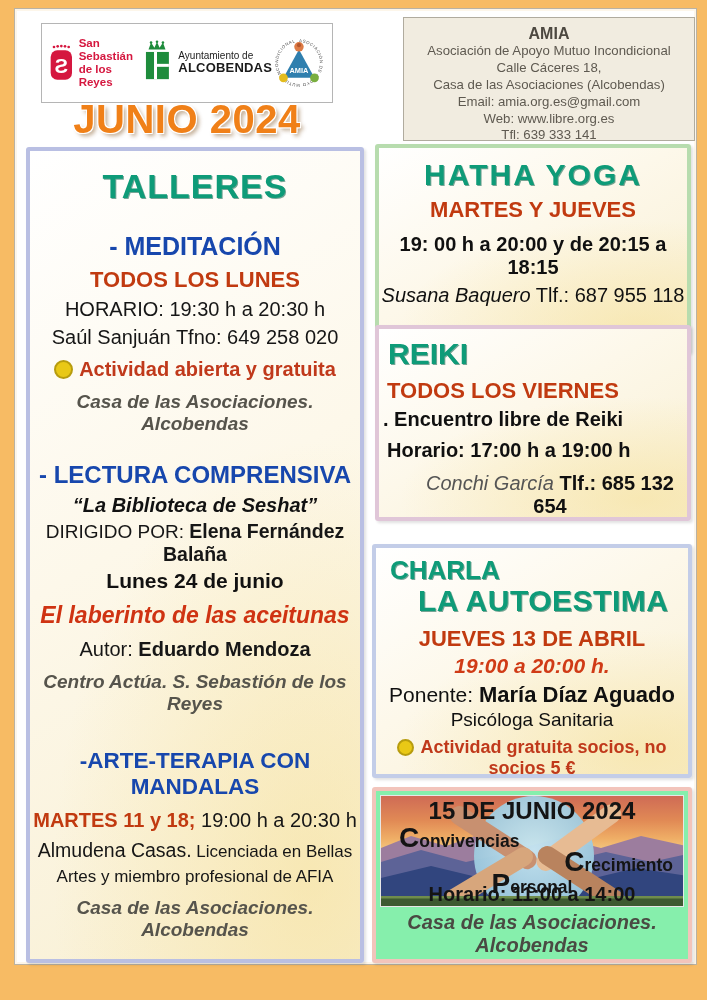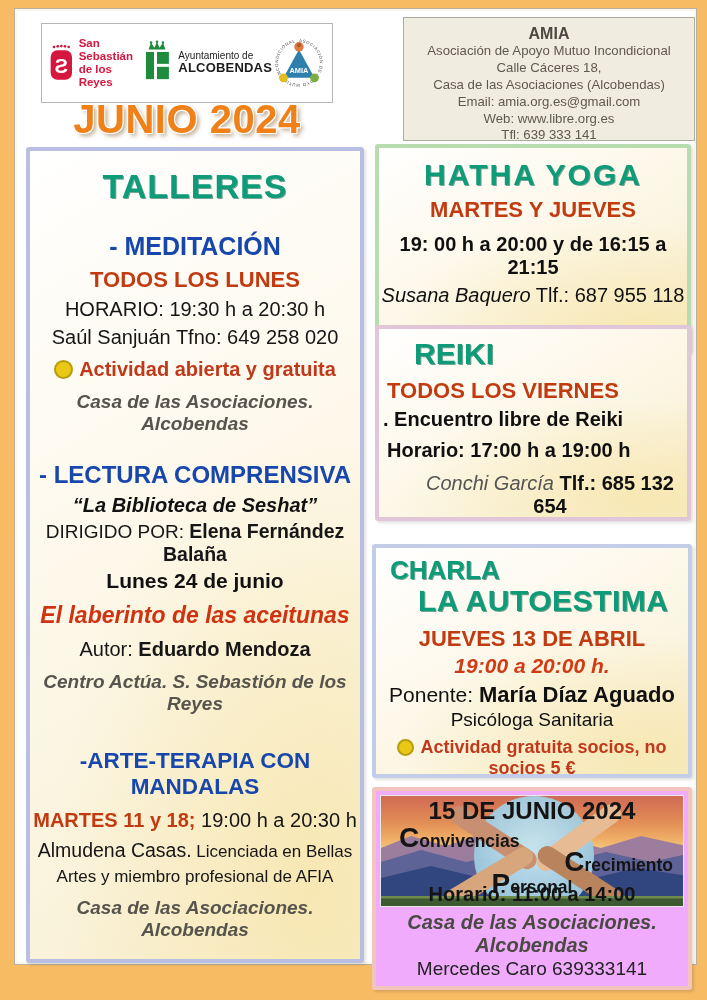--- a/index.html
+++ b/index.html
@@ -32,21 +32,21 @@
   
   .box { position:absolute; border-radius:3px;
          background:
            radial-gradient(130% 90% at 85% 90%, rgba(246,224,150,.55) 0%, rgba(246,224,150,0) 60%),
            linear-gradient(150deg,#ffffff 0%, #fdf8ea 45%, #f8efd2 100%);
          box-shadow:2px 2px 3px rgba(0,0,0,.12); text-align:center; overflow:hidden; }
   .box-talleres { left:11px;  top:138px; width:338px; height:816px; border:4px solid #b9bfe3; }
   .box-hatha    { left:360px; top:135px; width:316px; height:209px; border:4px solid #b7dcae; }
   .box-reiki    { left:360px; top:316px; width:316px; height:196px; border:4px solid #e0c6d8; text-align:left; }
   .box-charla   { left:357px; top:535px; width:320px; height:234px; border:4px solid #c3cde8; }
-  .box-conviv   { left:357px; top:778px; width:320px; height:203px; border:4px solid #f2c4bb; background:#f0abfc; }
+  .box-conviv   { left:357px; top:778px; width:320px; height:176px; border:4px solid #f2c4bb; background:#86efac; }
 
   
   .teal   { color:#0e9b78; font-weight:bold; text-shadow:1px 1px 0 rgba(6,92,70,.55); }
   .h-blue { color:#1747ad; font-weight:bold; }
   .h-red  { color:#c13a10; font-weight:bold; }
   .line   { color:#161616; }
   .venue  { color:#56544c; font-weight:bold; font-style:italic; }
   .dot    { display:inline-block; width:19px; height:19px; border-radius:50%;
             background:#e9c816; border:2px solid #b79c0e; vertical-align:-3px; margin-right:6px; }
   .note-red { color:#c0391b; font-weight:bold; }
@@ -72,21 +72,21 @@
   .detail  { font-size:17px; margin-top:5px; color:#161616; }
 
   
   .hy-title { font-size:30px; letter-spacing:2px; margin-top:10px; }
   .hy-days  { font-size:22px; margin-top:5px; }
   .hy-time  { font-size:20px; font-weight:bold; color:#101010; margin-top:10px; }
   .hy-teach { font-size:20px; margin-top:5px; color:#101010; }
   .it-name  { font-style:italic; }
 
   
-  .rk-title { font-size:30px; margin-top:8px; padding-left:35px; }
+  .rk-title { font-size:30px; margin-top:8px; padding-left:9px; }
   .rk-days  { font-size:22px; margin-top:7px; padding-left:8px; }
   .rk-desc  { font-size:20px; font-weight:bold; color:#101010; margin-top:4px; padding-left:4px; }
   .rk-time  { font-size:20px; font-weight:bold; color:#101010; margin-top:8px; padding-left:8px; }
   .rk-teach { font-size:20px; margin-top:10px; padding-left:34px;text-align:center; }
   .rk-teach .it-name { color:#555; }
   .rk-teach b { color:#101010; }
   .rk-venue { font-size:19px; margin-top:9px; padding-left:2px; }
 
   
   .ch-t1 { font-size:26px; margin-top:7px; text-align:left; padding-left:14px; }
@@ -217,21 +217,21 @@
         <span>Almudena Casas.</span><small> Licenciada en Bellas</small>
       </div>
       <div class="detail">Artes y miembro profesional de AFIA</div>
       <div class="venue t-venue">Casa de las Asociaciones. Alcobendas</div>
 
     </section>
 
     <section class="box box-hatha">
       <div class="teal hy-title">HATHA  YOGA</div>
       <div class="h-red hy-days">MARTES Y JUEVES</div>
-      <div class="hy-time">19: 00 h a 20:00 y de 16:15 a  21:15</div>
+      <div class="hy-time">19: 00 h a 20:00 y de 20:15 a  18:15</div>
       <div class="hy-teach">
         <span class="it-name">Susana  Baquero</span><span> Tlf.: 687 955 118</span>
       </div>
 
     </section>
 
     <section class="box box-reiki">
       <div class="teal rk-title">REIKI</div>
       <div class="h-red rk-days">TODOS LOS VIERNES</div>
       <div class="rk-desc">. Encuentro  libre de Reiki</div>

